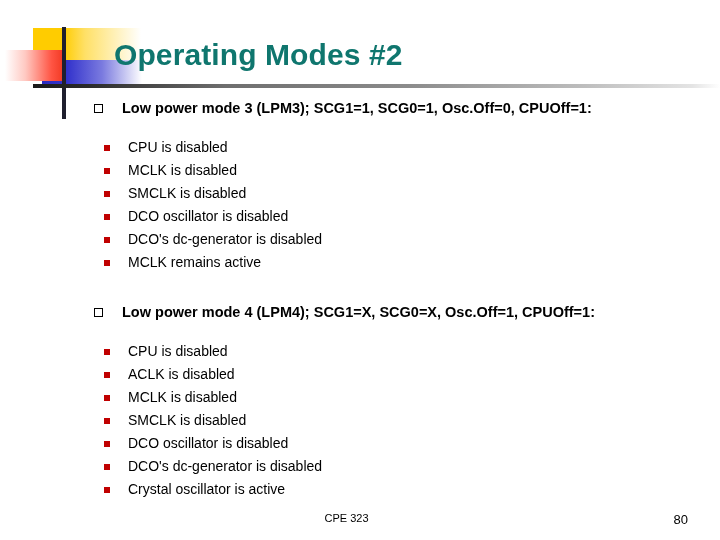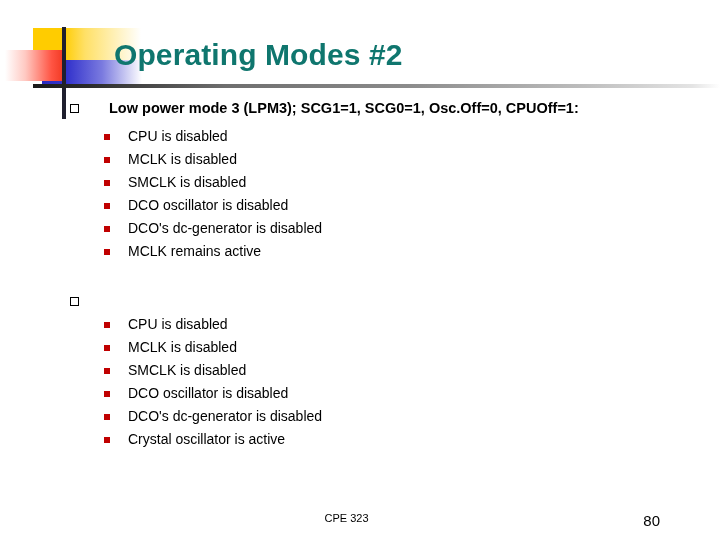--- a/index.html
+++ b/index.html
@@ -83,43 +83,42 @@
     position: absolute;
     left: 0;
     top: 98px;
     width: 720px;
   }
   .block { margin-bottom: 0; }
 
   .lvl1 {
     display: flex;
     align-items: flex-start;
-    padding-left: 70px;
-    gap: 11px;
+    padding-left: 94px;
   }
   .lvl1-marker {
     width: 9px;
     height: 9px;
     border: 1.6px solid #000000;
     background: #ffffff;
     flex: 0 0 auto;
     margin-top: 6px;
     box-sizing: border-box;
   }
   .lvl1-text {
     margin-left: 19px;
     font-size: 14.5px;
     font-weight: bold;
     color: #000000;
     line-height: 20px;
     white-space: nowrap;
   }
 
   .lvl2-list {
-    margin-top: 8px;
+    margin-top: 19px;
     text-align: right;
   }
   .lvl2 {
     display: flex;
     align-items: flex-start;
     padding-left: 104px;
     height: 23px;
   }
   .lvl2-marker {
     width: 6px;
@@ -143,23 +142,23 @@
     position: absolute;
     left: 0;
     top: 512px;
     width: 693px;
     text-align: center;
     font-size: 11px;
     color: #000000;
   }
   .footer-page {
     position: absolute;
-    right: 60px;
+    right: 32px;
     top: 512px;
-    font-size: 15px;
+    font-size: 13px;
     color: #000000;
   }
 </style>
 </head>
 <body>
 
 <div class="deco">
   <div class="sq-yellow"></div>
   <div class="sq-blue"></div>
   <div class="sq-red"></div>
@@ -202,25 +201,30 @@
         <span class="lvl2-text">MCLK remains active</span>
       </div>
     </div>
   </div>
 
   <div class="gap"></div>
 
   <div class="block">
     <div class="lvl1">
       <span class="lvl1-marker"></span>
+      <span class="lvl1-text">Low power mode 4 (LPM4); SCG1=X, SCG0=X, Osc.Off=1, CPUOff=1:</span>
     </div>
     <div class="lvl2-list">
       <div class="lvl2">
         <span class="lvl2-marker"></span>
         <span class="lvl2-text">CPU is disabled</span>
+      </div>
+      <div class="lvl2">
+        <span class="lvl2-marker"></span>
+        <span class="lvl2-text">ACLK is disabled</span>
       </div>
       <div class="lvl2">
         <span class="lvl2-marker"></span>
         <span class="lvl2-text">MCLK is disabled</span>
       </div>
       <div class="lvl2">
         <span class="lvl2-marker"></span>
         <span class="lvl2-text">SMCLK is disabled</span>
       </div>
       <div class="lvl2">

